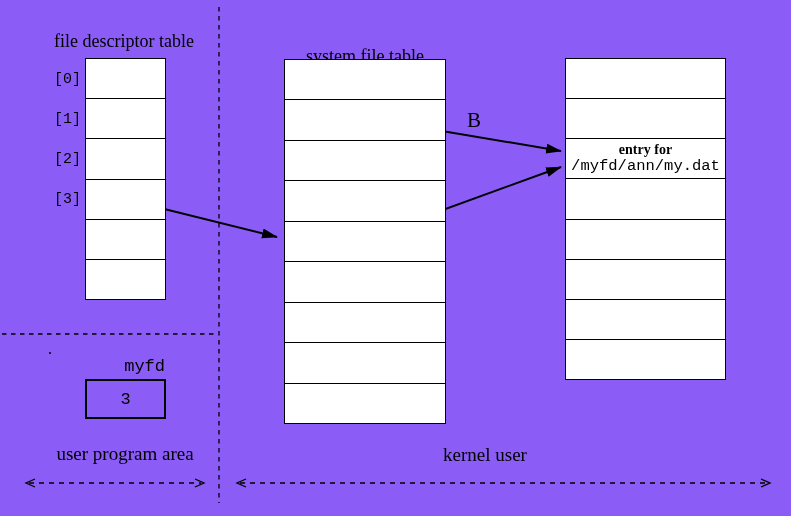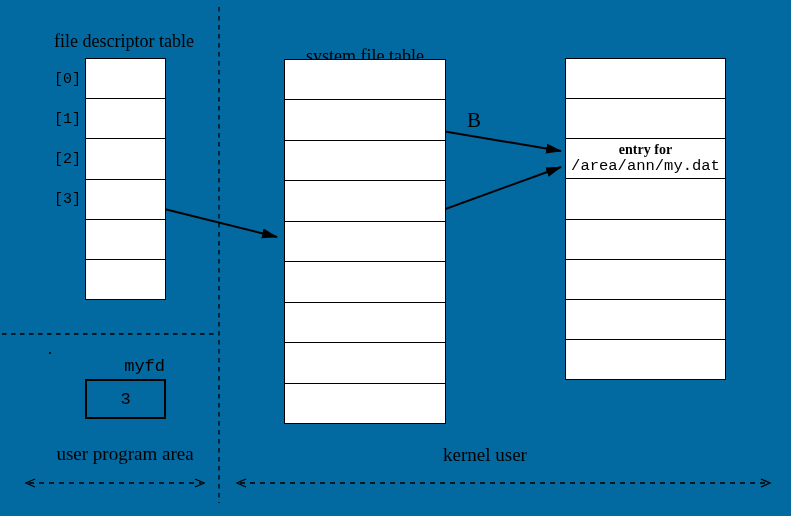--- a/index.html
+++ b/index.html
@@ -1,17 +1,17 @@
 <!DOCTYPE html>
 <html><head>
 <meta charset="utf-8">
 <style>
   html,body{margin:0;padding:0;background:#ffffff;}
   #canvas{
-    position:relative;width:791px;height:516px;background:#0369a1;
+    position:relative;width:791px;height:516px;background:#8b5cf6;
     font-family:"Liberation Serif", serif;color:#000;overflow:hidden;
   }
   #connector-layer{position:absolute;left:0;top:0;width:791px;height:516px;pointer-events:none;}
   .tbl-title{
     position:absolute;width:220px;text-align:center;font-size:18px;
     font-family:"Liberation Serif", serif;white-space:nowrap;
   }
   .tbl{
     position:absolute;border:1px solid #000;box-sizing:border-box;
     display:flex;flex-direction:column;background:#fff;
@@ -94,21 +94,21 @@
       <div class="row"></div>
       <div class="row"></div>
       <div class="row"></div>
     </div>
 
   <div id="inode-table" class="tbl" style="left:565px;top:58px;width:161px;height:322px;">
       <div class="row"></div>
       <div class="row"></div>
       <div class="row">
         <div class="entry-line1">entry for</div>
-        <div class="entry-line2">/area/ann/my.dat</div>
+        <div class="entry-line2">/myfd/ann/my.dat</div>
       </div>
       <div class="row"></div>
       <div class="row"></div>
       <div class="row"></div>
       <div class="row"></div>
       <div class="row"></div>
     </div>
 
   <div id="b-label">B</div>
 

